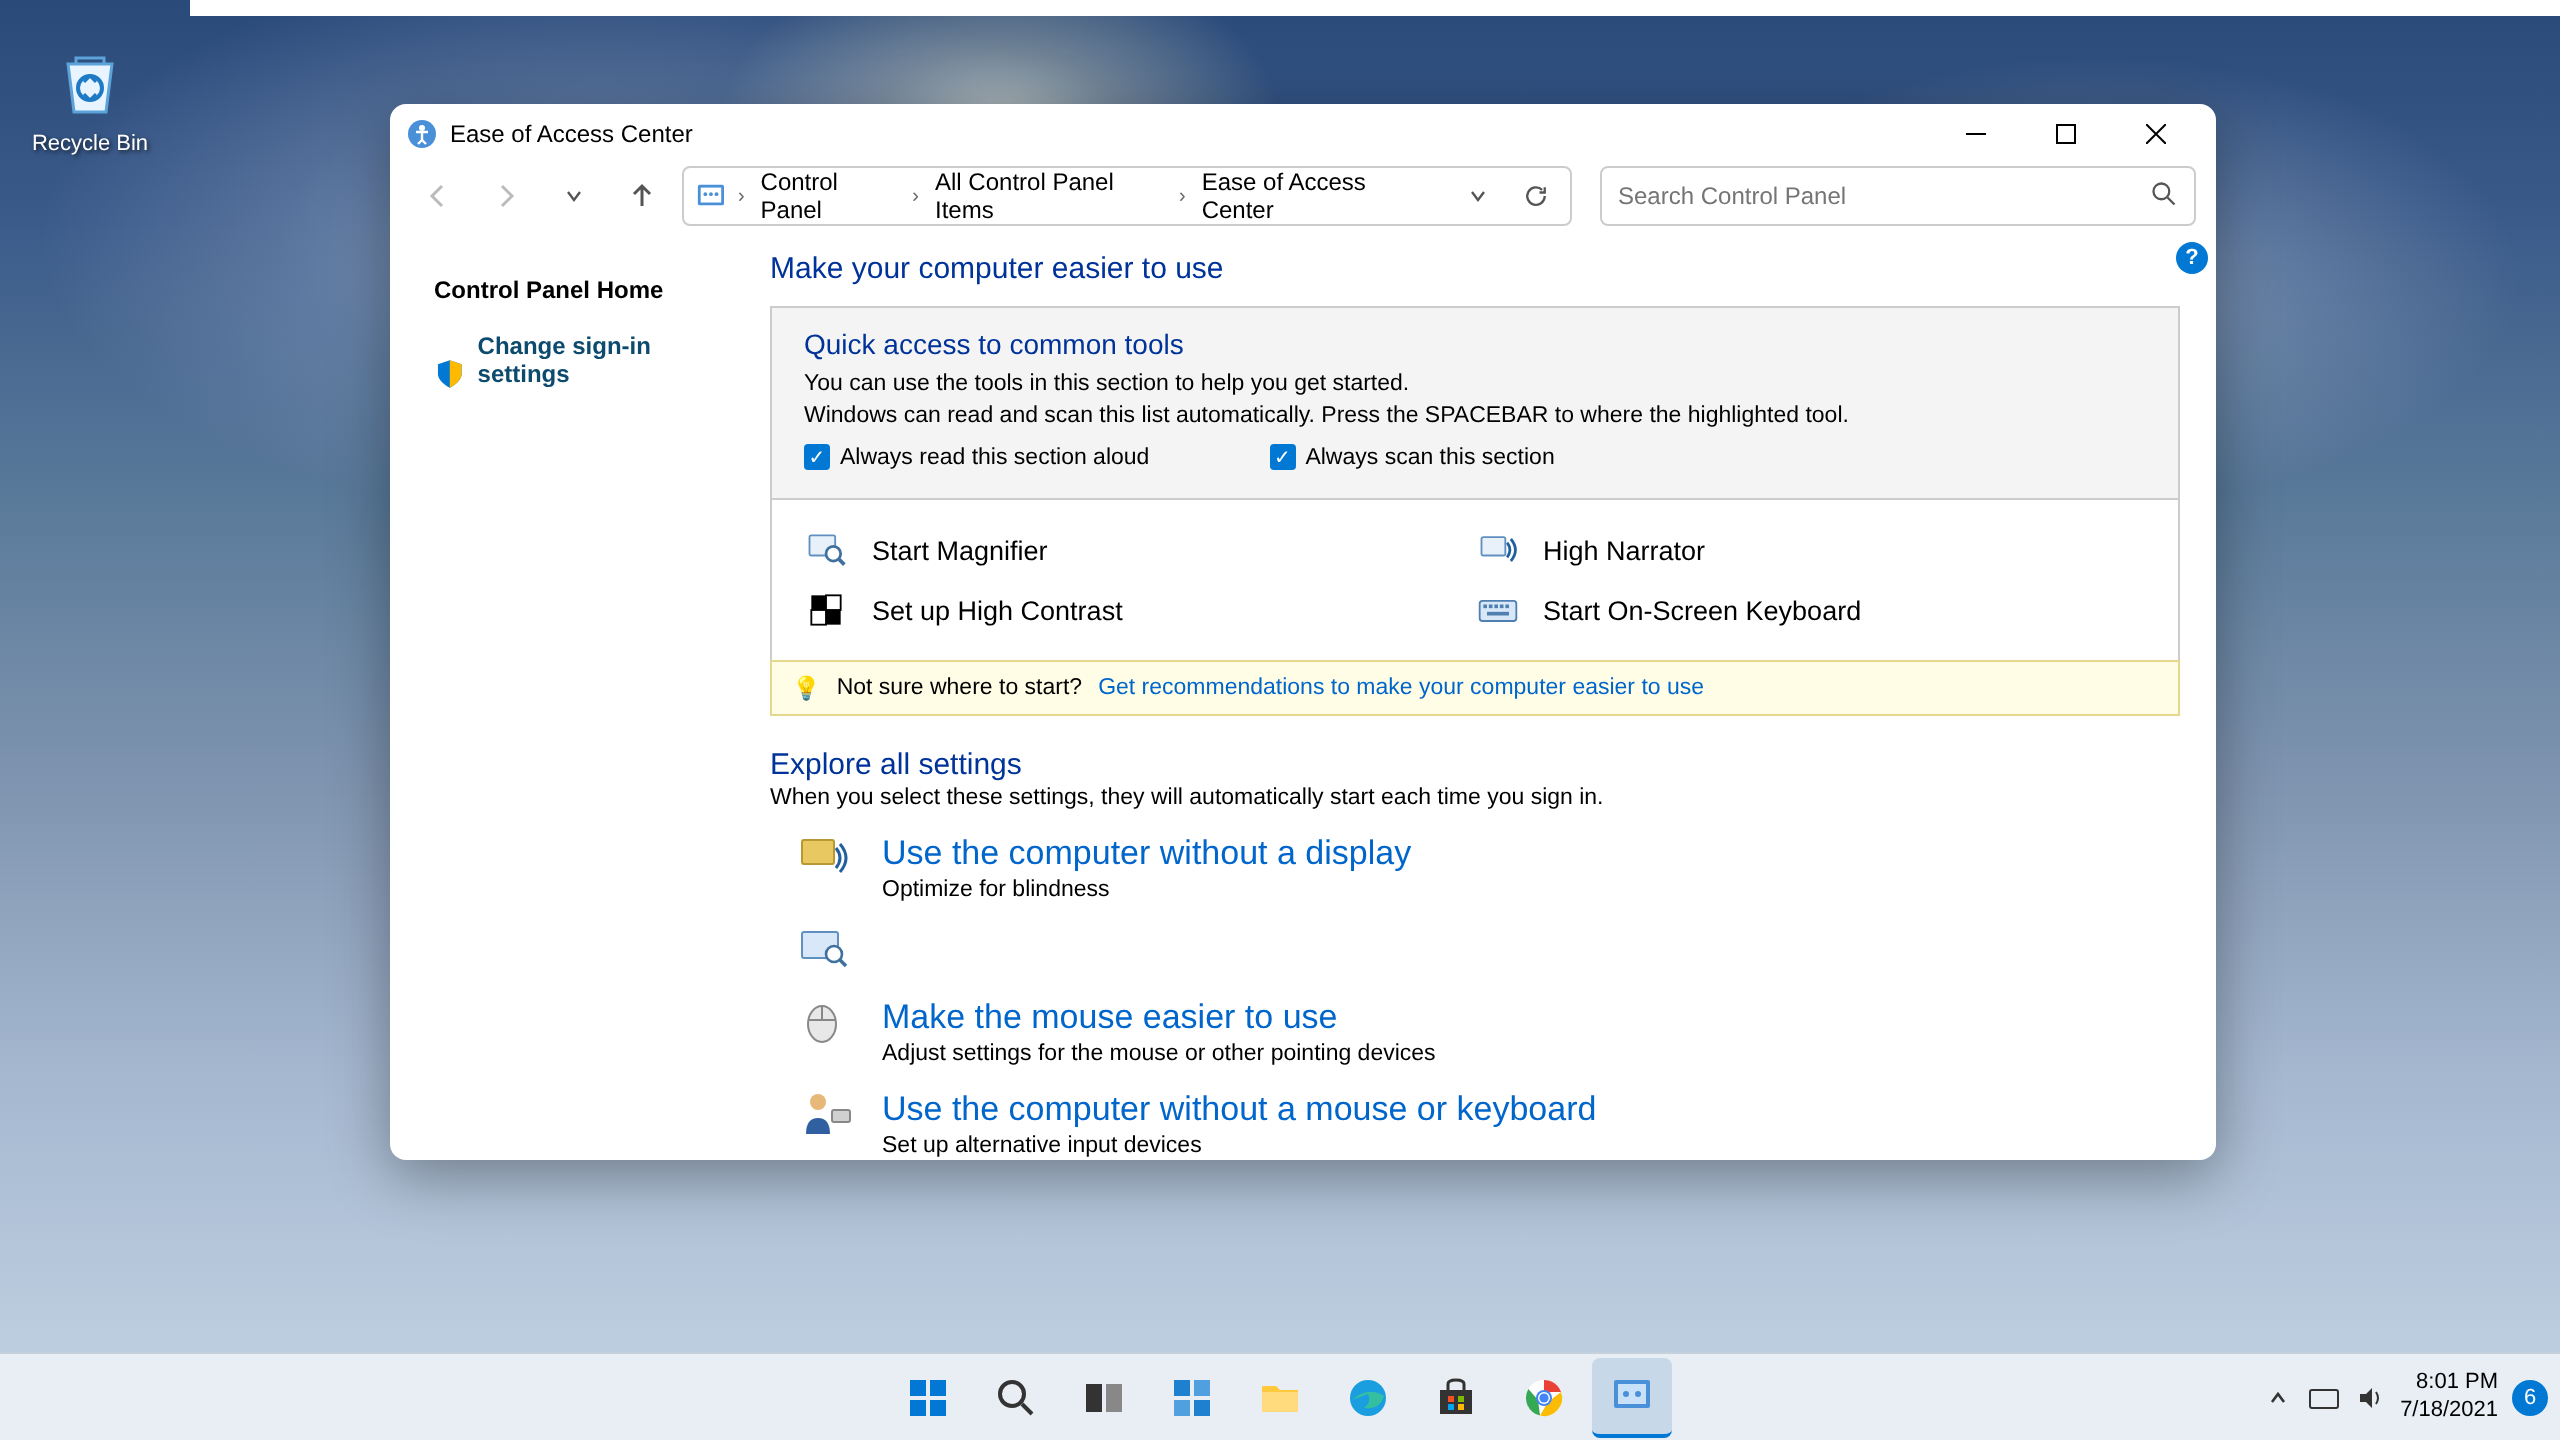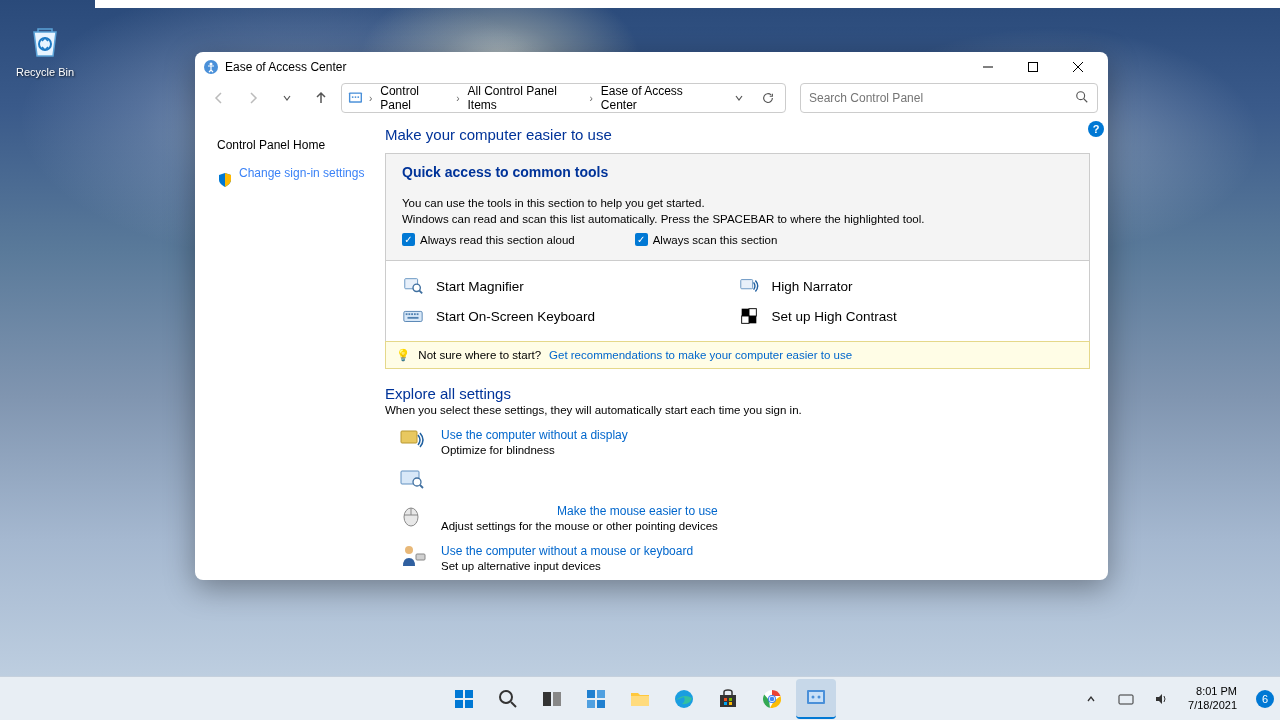--- a/index.html
+++ b/index.html
@@ -43,61 +43,61 @@
 .addrbar .cp-icon { width:16px; height:16px; }
 .addrbar .crumb { color:#000; font-size:12px; padding:0 2px; }
 .addrbar .chev { color:#666; font-size:10px; }
 .addrbar .spacer { flex:1; }
 .addrctrl { width:24px; height:24px; display:flex; align-items:center; justify-content:center; color:#555; }
 .searchbox { width:298px; height:30px; border:1px solid #ccc; border-radius:4px; display:flex; align-items:center; padding:0 8px; margin-left:8px; }
 .searchbox input { flex:1; border:none; outline:none; font-size:12px; color:#ec4899; }
 .searchbox .sicon { color:#555; }
 
 .body { flex:1; display:flex; overflow:hidden; position:relative; }
-.sidebar { width:190px; padding:20px 12px 12px 22px; }
-.sidebar a { display:block; color:#3b82f6; text-decoration:none; font-size:12px; margin-bottom:14px; }
+.sidebar { width:190px; padding:20px 12px 12px 22px;font-weight:bold; }
+.sidebar a { display:block; color:#0c4a6e; text-decoration:none; font-size:12px; margin-bottom:14px; }
 .sidebar a.cp-home { color:#000; }
 .sidebar .shield-row { display:flex; align-items:center; gap:6px; }
 .shield { width:16px; height:16px; }
 
 .content { flex:1; overflow-y:auto; padding:8px 18px 0 0; position:relative; }
 .content::-webkit-scrollbar { width:14px; }
 .content::-webkit-scrollbar-track { background:#f0f0f0; }
 .content::-webkit-scrollbar-thumb { background:#c0c0c0; border-radius:4px; }
 .help-icon { position:absolute; top:3px; right:4px; width:16px; height:16px; border-radius:50%; background:#0078d4; color:#fff; font-size:11px; display:flex; align-items:center; justify-content:center; font-weight:bold; }
 
 h2 { color:#003399; font-weight:normal; font-size:15px; margin-bottom:10px; }
 .quick-box { border:1px solid #ccc; background:#f4f4f4; padding:10px 16px 14px; }
-.quick-box h3 { color:#003399; font-weight:bold; font-size:14px; margin-bottom:17px; }
+.quick-box h3 { color:#003399; font-weight:normal; font-size:14px; margin-bottom:6px; }
 .quick-box p { font-size:11.5px; color:#000; margin-bottom:4px; }
 .chk-row { display:flex; gap:60px; margin-top:8px; }
 .chk { display:flex; align-items:center; gap:5px; font-size:11.5px; }
 .chk .box { width:13px; height:13px; background:#0078d4; border-radius:2px; display:flex; align-items:center; justify-content:center; color:#fff; font-size:10px; }
 
 .tools { border:1px solid #ccc; border-top:none; padding:14px 16px; display:grid; grid-template-columns:1fr 1fr; row-gap:8px; }
 .tool { display:flex; align-items:center; gap:12px; font-size:13.5px; color:#000; }
 .tool .ticon { width:22px; height:22px; }
 
 .tip-bar { background:#fffde6; border:1px solid #e5d88a; padding:6px 10px; display:flex; align-items:center; gap:8px; font-size:11.5px; margin-top:-1px; }
 .tip-bar .bulb { color:#d4a500; }
 .tip-bar a { color:#0066cc; text-decoration:none; }
 
 .explore { margin-top:16px; }
 .explore h2 { margin-bottom:2px; }
 .explore .sub { font-size:11.5px; margin-bottom:12px; }
 .setting { display:flex; gap:14px; margin-bottom:12px; padding-left:14px; }
 .setting .sicon { width:28px; height:24px; flex-shrink:0; }
-.setting .txt a { color:#0066cc; text-decoration:none; font-size:12px; display:block; margin-bottom:2px;text-align:right; }
+.setting .txt a { color:#0066cc; text-decoration:none; font-size:17px; display:block; margin-bottom:2px; }
 .setting .txt .desc { font-size:11.5px; color:#000; }
 
 .taskbar { position:absolute; bottom:0; left:0; right:0; height:44px; background:#e8eef4; border-top:1px solid #c5d0dd; display:flex; align-items:center; }
 .taskbar .center { position:absolute; left:50%; transform:translateX(-50%); display:flex; gap:4px; }
 .tbicon { width:40px; height:40px; display:flex; align-items:center; justify-content:center; border-radius:4px; }
 .tbicon svg { width:24px; height:24px; }
-.tray { position:absolute; right:6px; display:flex; align-items:center; gap:19px; font-size:11px; color:#000; }
+.tray { position:absolute; right:6px; display:flex; align-items:center; gap:7px; font-size:11px; color:#000; }
 .tray .time { text-align:right; line-height:1.2; }
 .tray .badge { width:18px; height:18px; border-radius:50%; background:#0078d4; color:#fff; display:flex; align-items:center; justify-content:center; font-size:11px; }
 .tray-icn { width:16px; height:16px; display:flex; align-items:center; justify-content:center; }
 </style>
 </head>
 <body>
 
 <div class="desktop-bg"></div>
 <div class="top-white"></div>
 
@@ -240,39 +240,39 @@
         <div class="tool">
           <svg class="ticon" viewBox="0 0 24 24">
               <rect x="3" y="5" width="13" height="10" rx="1" fill="#e8f0fa" stroke="#6090c0"></rect>
               <path d="M17 8 Q20 12 17 16" fill="none" stroke="#2060a0" stroke-width="1.5"></path>
               <path d="M19 6 Q24 12 19 18" fill="none" stroke="#2060a0" stroke-width="1.5"></path>
             </svg>
           <span>High Narrator</span>
         </div>
         <div class="tool">
           <svg class="ticon" viewBox="0 0 24 24">
+              <rect x="4" y="4" width="8" height="8" fill="#000"></rect>
+              <rect x="12" y="12" width="8" height="8" fill="#000"></rect>
+              <rect x="12" y="4" width="8" height="8" fill="#fff" stroke="#000"></rect>
+              <rect x="4" y="12" width="8" height="8" fill="#fff" stroke="#000"></rect>
+            </svg>
+          <span>Set up High Contrast</span>
+        </div>
+        <div class="tool">
+          <svg class="ticon" viewBox="0 0 24 24">
               <rect x="2" y="7" width="20" height="11" rx="1.5" fill="#d8e8f8" stroke="#5080b0"></rect>
               <rect x="4" y="9" width="2" height="2" fill="#5080b0"></rect>
               <rect x="7" y="9" width="2" height="2" fill="#5080b0"></rect>
               <rect x="10" y="9" width="2" height="2" fill="#5080b0"></rect>
               <rect x="13" y="9" width="2" height="2" fill="#5080b0"></rect>
               <rect x="16" y="9" width="2" height="2" fill="#5080b0"></rect>
               <rect x="6" y="13" width="12" height="2" fill="#5080b0"></rect>
             </svg>
           <span>Start On-Screen Keyboard</span>
         </div>
-        <div class="tool">
-          <svg class="ticon" viewBox="0 0 24 24">
-              <rect x="4" y="4" width="8" height="8" fill="#000"></rect>
-              <rect x="12" y="12" width="8" height="8" fill="#000"></rect>
-              <rect x="12" y="4" width="8" height="8" fill="#fff" stroke="#000"></rect>
-              <rect x="4" y="12" width="8" height="8" fill="#fff" stroke="#000"></rect>
-            </svg>
-          <span>Set up High Contrast</span>
-        </div>
       </div>
 
       <div class="tip-bar">
         <span class="bulb">💡</span>
         <span>Not sure where to start?</span>
         <a>Get recommendations to make your computer easier to use</a>
       </div>
 
       <div class="explore">
         <h2>Explore all settings</h2>

